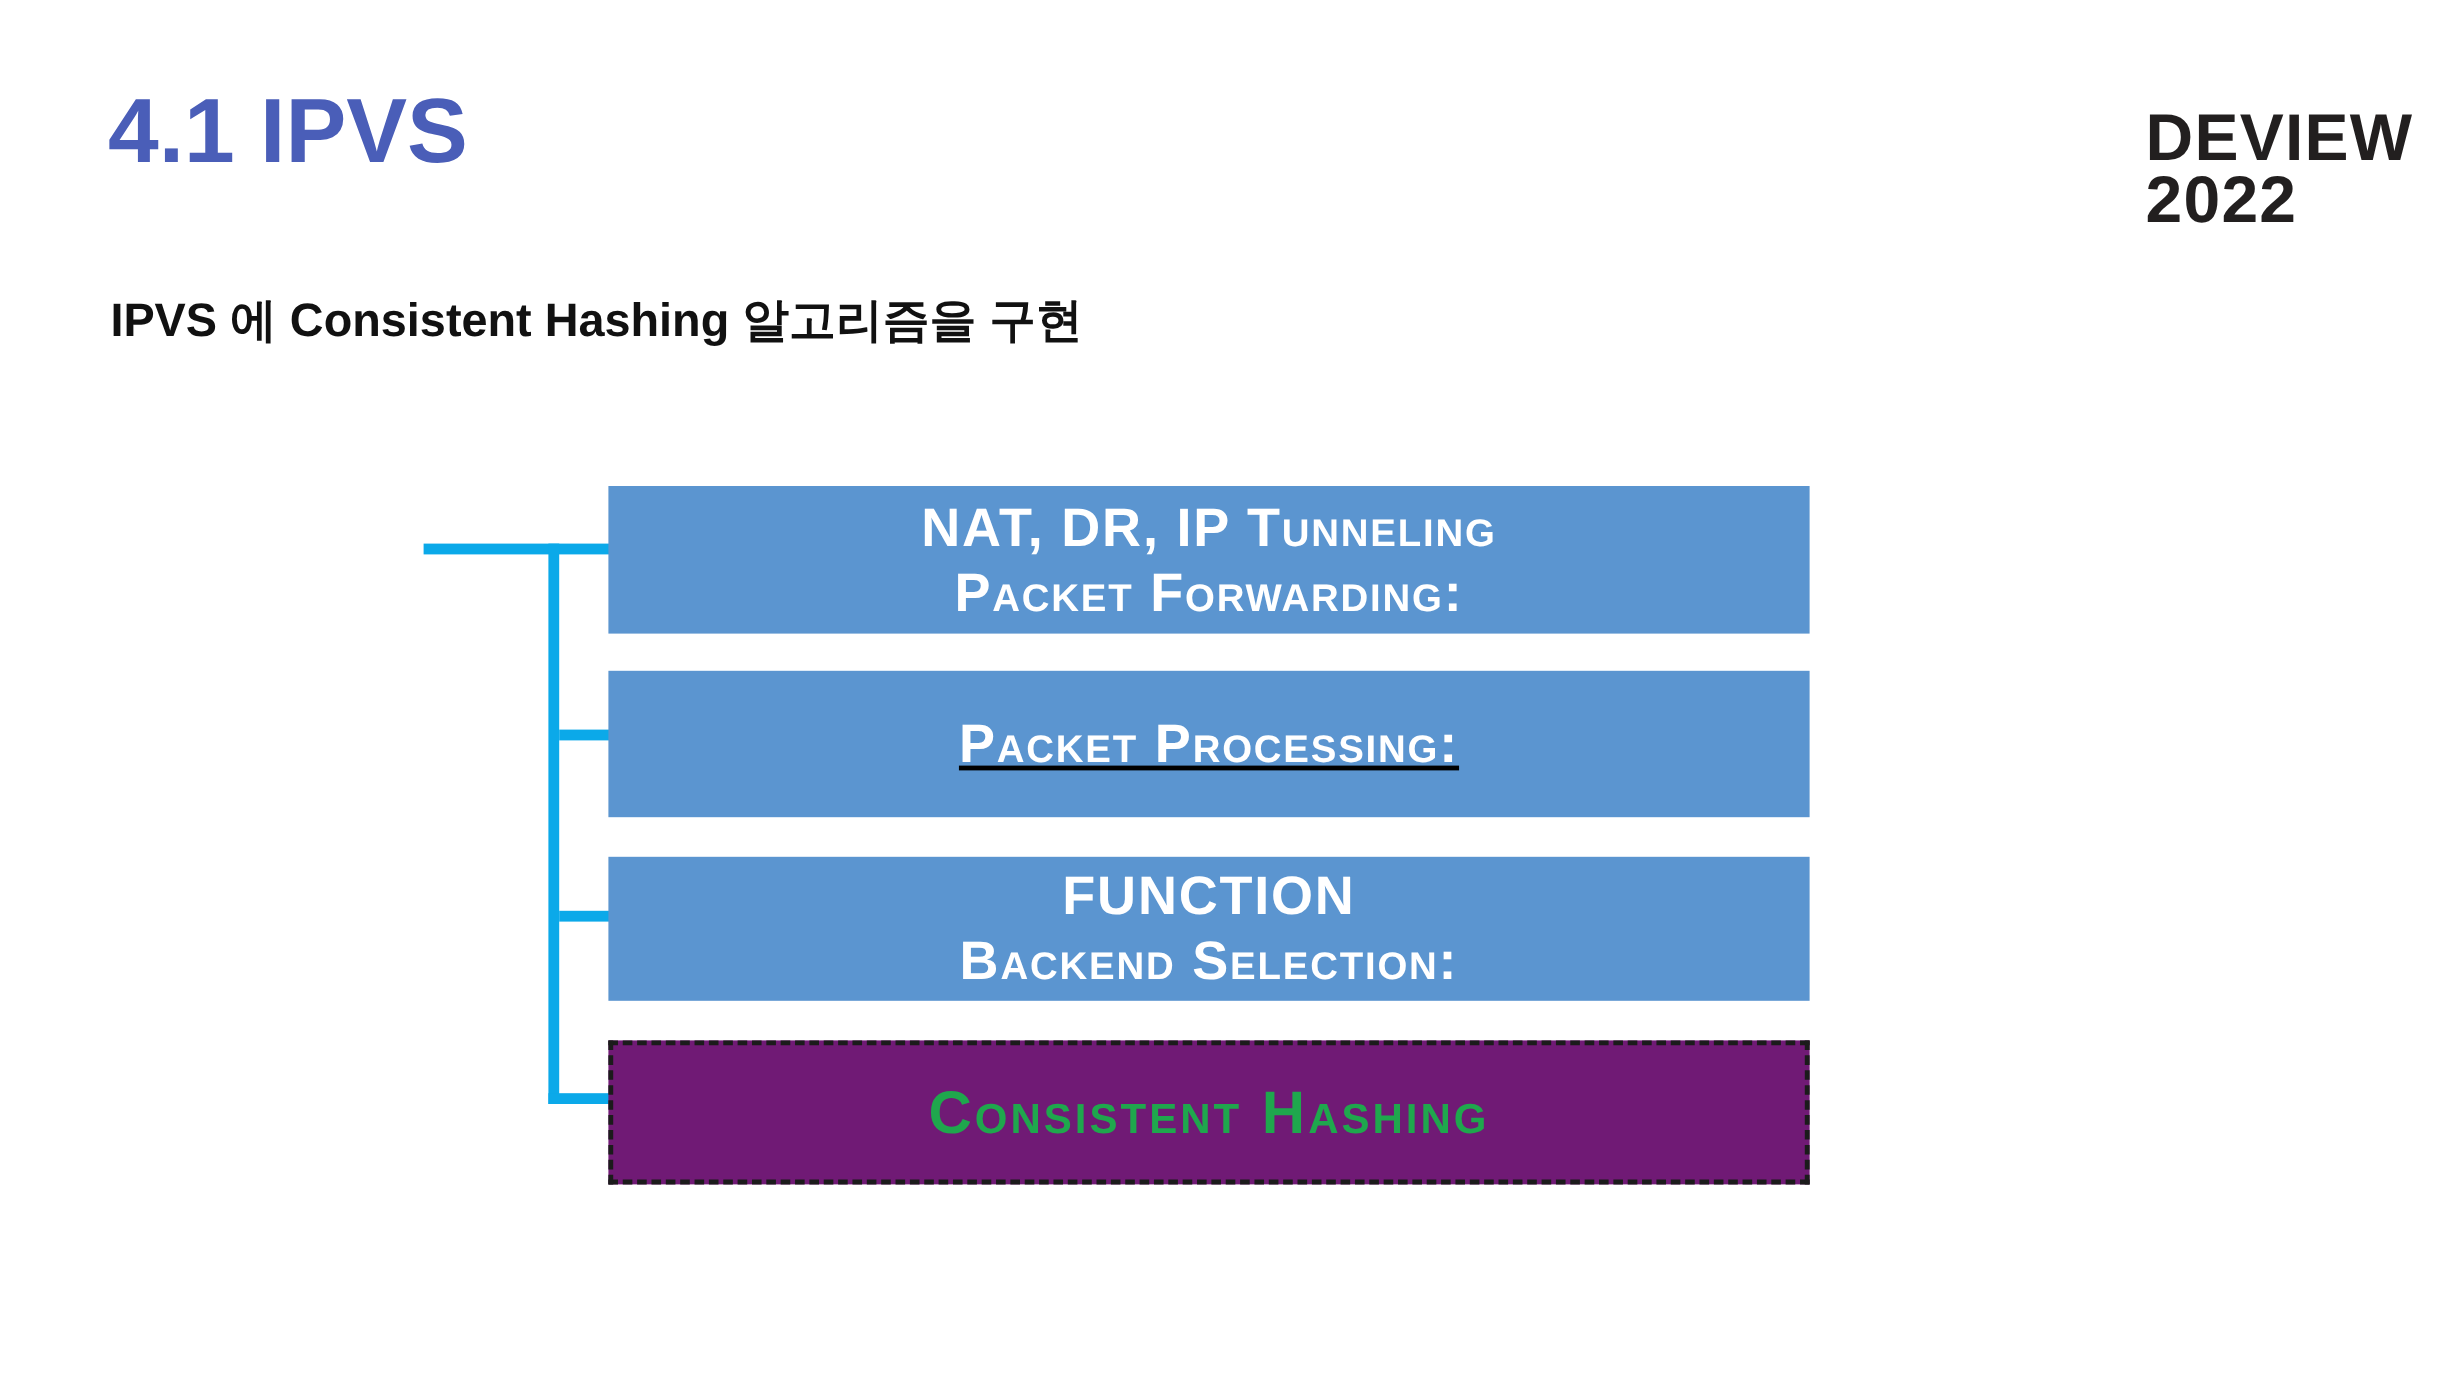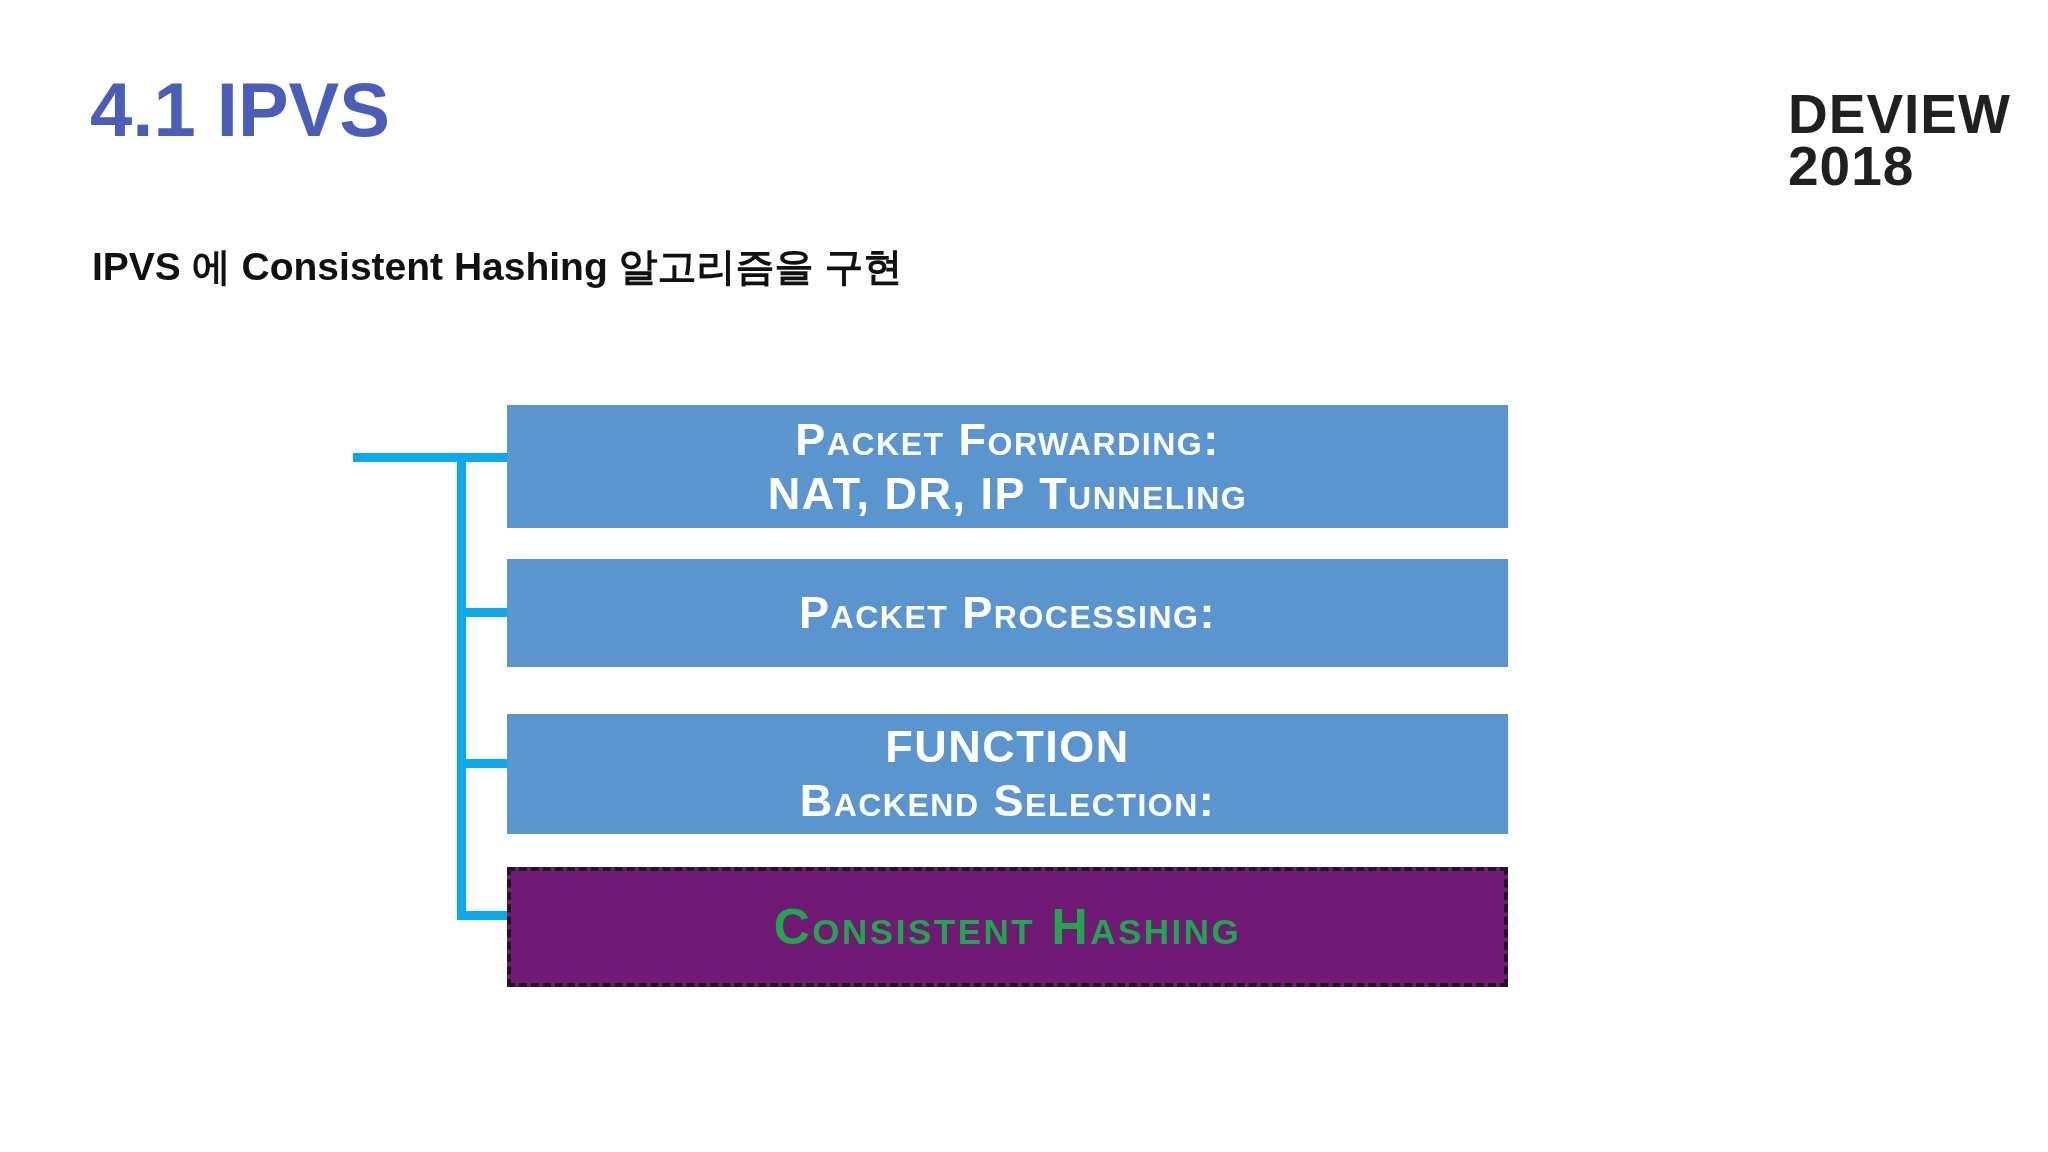--- a/index.html
+++ b/index.html
@@ -65,21 +65,21 @@
     width: 1001px;
     box-sizing: border-box;
     background: #5b95d0;
     display: flex;
     flex-direction: column;
     justify-content: center;
     align-items: center;
     text-align: center;
   }
   .box1 { top: 405px; height: 123px; }
-  .box2 { top: 559px; height: 108px; }
+  .box2 { top: 559px; height: 122px; text-decoration: underline; }
   .box3 { top: 714px; height: 120px; }
   .box4 {
     top: 867px;
     height: 120px;
     background: #701a75;
     border: 4px dashed #1b1b1b;
   }
   .box-line {
     font-size: 45px;
     font-weight: bold;
@@ -97,36 +97,36 @@
 </style>
 </head>
 <body>
 
 <div class="slide">
 
   <h1 class="title">4.1 IPVS</h1>
 
   <div class="logo">
     <div>DEVIEW</div>
-    <div>2018</div>
+    <div>2022</div>
   </div>
 
   <p class="subtitle">IPVS 에 Consistent Hashing 알고리즘을 구현</p>
 
   <div>
     <div class="seg seg-top"></div>
     <div class="seg seg-v"></div>
     <div class="seg seg-s2"></div>
     <div class="seg seg-s3"></div>
     <div class="seg seg-s4"></div>
   </div>
 
   <div class="box box1">
+    <div class="box-line">NAT, DR, IP Tunneling</div>
     <div class="box-line">Packet Forwarding:</div>
-    <div class="box-line">NAT, DR, IP Tunneling</div>
   </div>
 
   <div class="box box2">
     <div class="box-line">Packet Processing:</div>
   </div>
 
   <div class="box box3">
     <div class="box-line">FUNCTION</div>
     <div class="box-line">Backend Selection:</div>
   </div>

